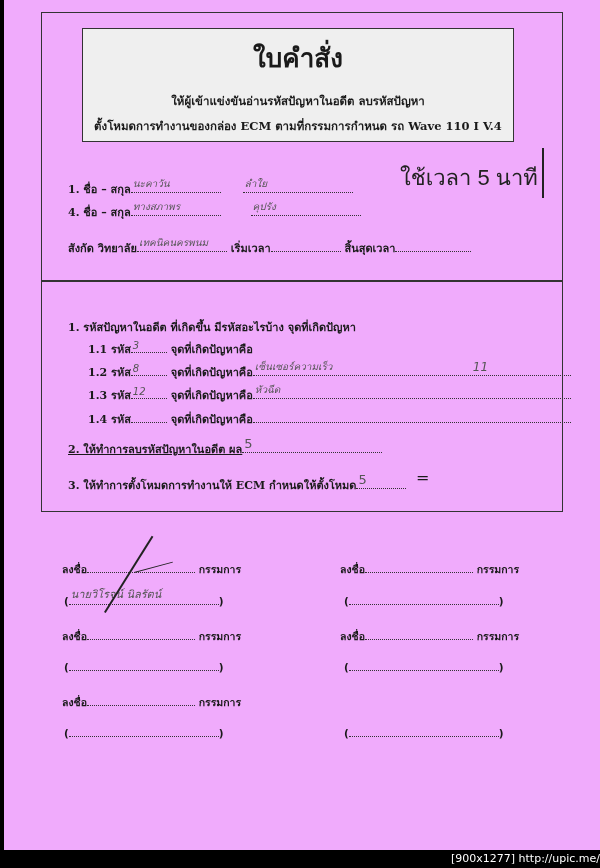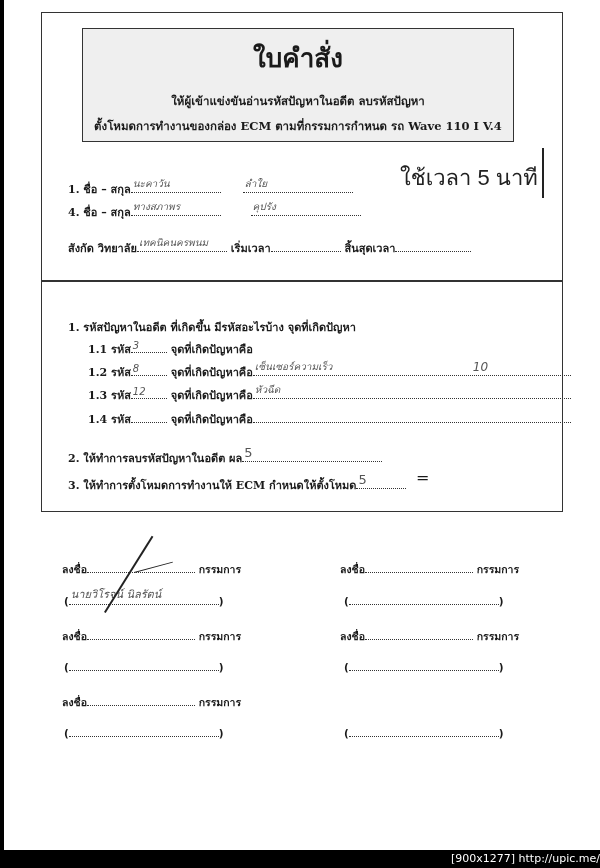--- a/index.html
+++ b/index.html
@@ -1,18 +1,18 @@
 <!DOCTYPE html>
 <html><head>
 <meta charset="utf-8">
 <style>
   html, body { margin:0; padding:0; }
   body { width:600px; height:868px; background:#000; position:relative; overflow:hidden;
          font-family:"DejaVu Serif", serif; color:#1a1a1a; }
-  .page { position:absolute; left:4px; top:0; width:596px; height:850px; background:#ffffff; }
+  .page { position:absolute; left:4px; top:0; width:596px; height:850px; background:#f0abfc; }
   .outer { position:absolute; left:37px; top:12px; width:522px; height:500px; border:1.5px solid #333; box-sizing:border-box; }
   .divider { position:absolute; left:37px; top:280px; width:522px; height:0; border-top:2px solid #333; }
   .titlebox { position:absolute; left:78px; top:28px; width:432px; height:114px; border:1.5px solid #333;
               background:#efefef; box-sizing:border-box; text-align:center; }
   .title { font-size:26px; font-weight:bold; margin-top:12px; line-height:34px; }
   .sub { font-size:11.5px; font-weight:bold; line-height:16px; }
   .sub1 { margin-top:18px; }
   .sub2 { margin-top:9px; }
   .row { position:absolute; font-size:11px; font-weight:bold; white-space:nowrap; }
   .dots { display:inline-block; border-bottom:1px dotted #333; position:relative; height:12px; vertical-align:baseline; }
@@ -62,32 +62,32 @@
   </div>
 
   <div class="row" style="left:64px; top:318px;">1.  รหัสปัญหาในอดีต ที่เกิดขึ้น มีรหัสอะไรบ้าง จุดที่เกิดปัญหา</div>
 
   <div class="row" style="left:84px; top:340px;">
     <span>1.1 รหัส</span><span class="dots" style="width:36px;"><span class="hw">3</span></span>
     <span>จุดที่เกิดปัญหาคือ</span>
   </div>
   <div class="row" style="left:84px; top:363px;">
     <span>1.2 รหัส</span><span class="dots" style="width:36px;"><span class="hw">8</span></span>
-    <span>จุดที่เกิดปัญหาคือ</span><span class="dots" style="width:318px;"><span class="hw">เซ็นเซอร์ความเร็ว</span><span class="hw" style="left:220px; font-size:12px;">10</span></span>
+    <span>จุดที่เกิดปัญหาคือ</span><span class="dots" style="width:318px;"><span class="hw">เซ็นเซอร์ความเร็ว</span><span class="hw" style="left:220px; font-size:12px;">11</span></span>
   </div>
   <div class="row" style="left:84px; top:386px;">
     <span>1.3 รหัส</span><span class="dots" style="width:36px;"><span class="hw">12</span></span>
     <span>จุดที่เกิดปัญหาคือ</span><span class="dots" style="width:318px;"><span class="hw">หัวฉีด</span></span>
   </div>
   <div class="row" style="left:84px; top:410px;">
     <span>1.4 รหัส</span><span class="dots" style="width:36px;"><span class="hw"></span></span>
     <span>จุดที่เกิดปัญหาคือ</span><span class="dots" style="width:318px;"><span class="hw"></span></span>
   </div>
 
-  <div class="row" style="left:64px; top:449px;">
+  <div class="row" style="left:64px; top:440px;text-decoration:underline;">
     <span>2.  ให้ทำการลบรหัสปัญหาในอดีต  ผล</span><span class="dots" style="width:140px;"><span class="hw" style="font-size:13px; font-style:normal;">5</span></span>
   </div>
   <div class="row" style="left:64px; top:476px;">
     <span>3.  ให้ทำการตั้งโหมดการทำงานให้ ECM  กำหนดให้ตั้งโหมด</span><span class="dots" style="width:50px;"><span class="hw" style="font-size:13px; font-style:normal;">5</span></span>
   </div>
   <div class="eq">=</div>
 
   <div class="sig" style="left:58px; top:561px;">
     <span>ลงชื่อ</span><span class="dots" style="width:108px;"></span>
     <span>กรรมการ</span>

